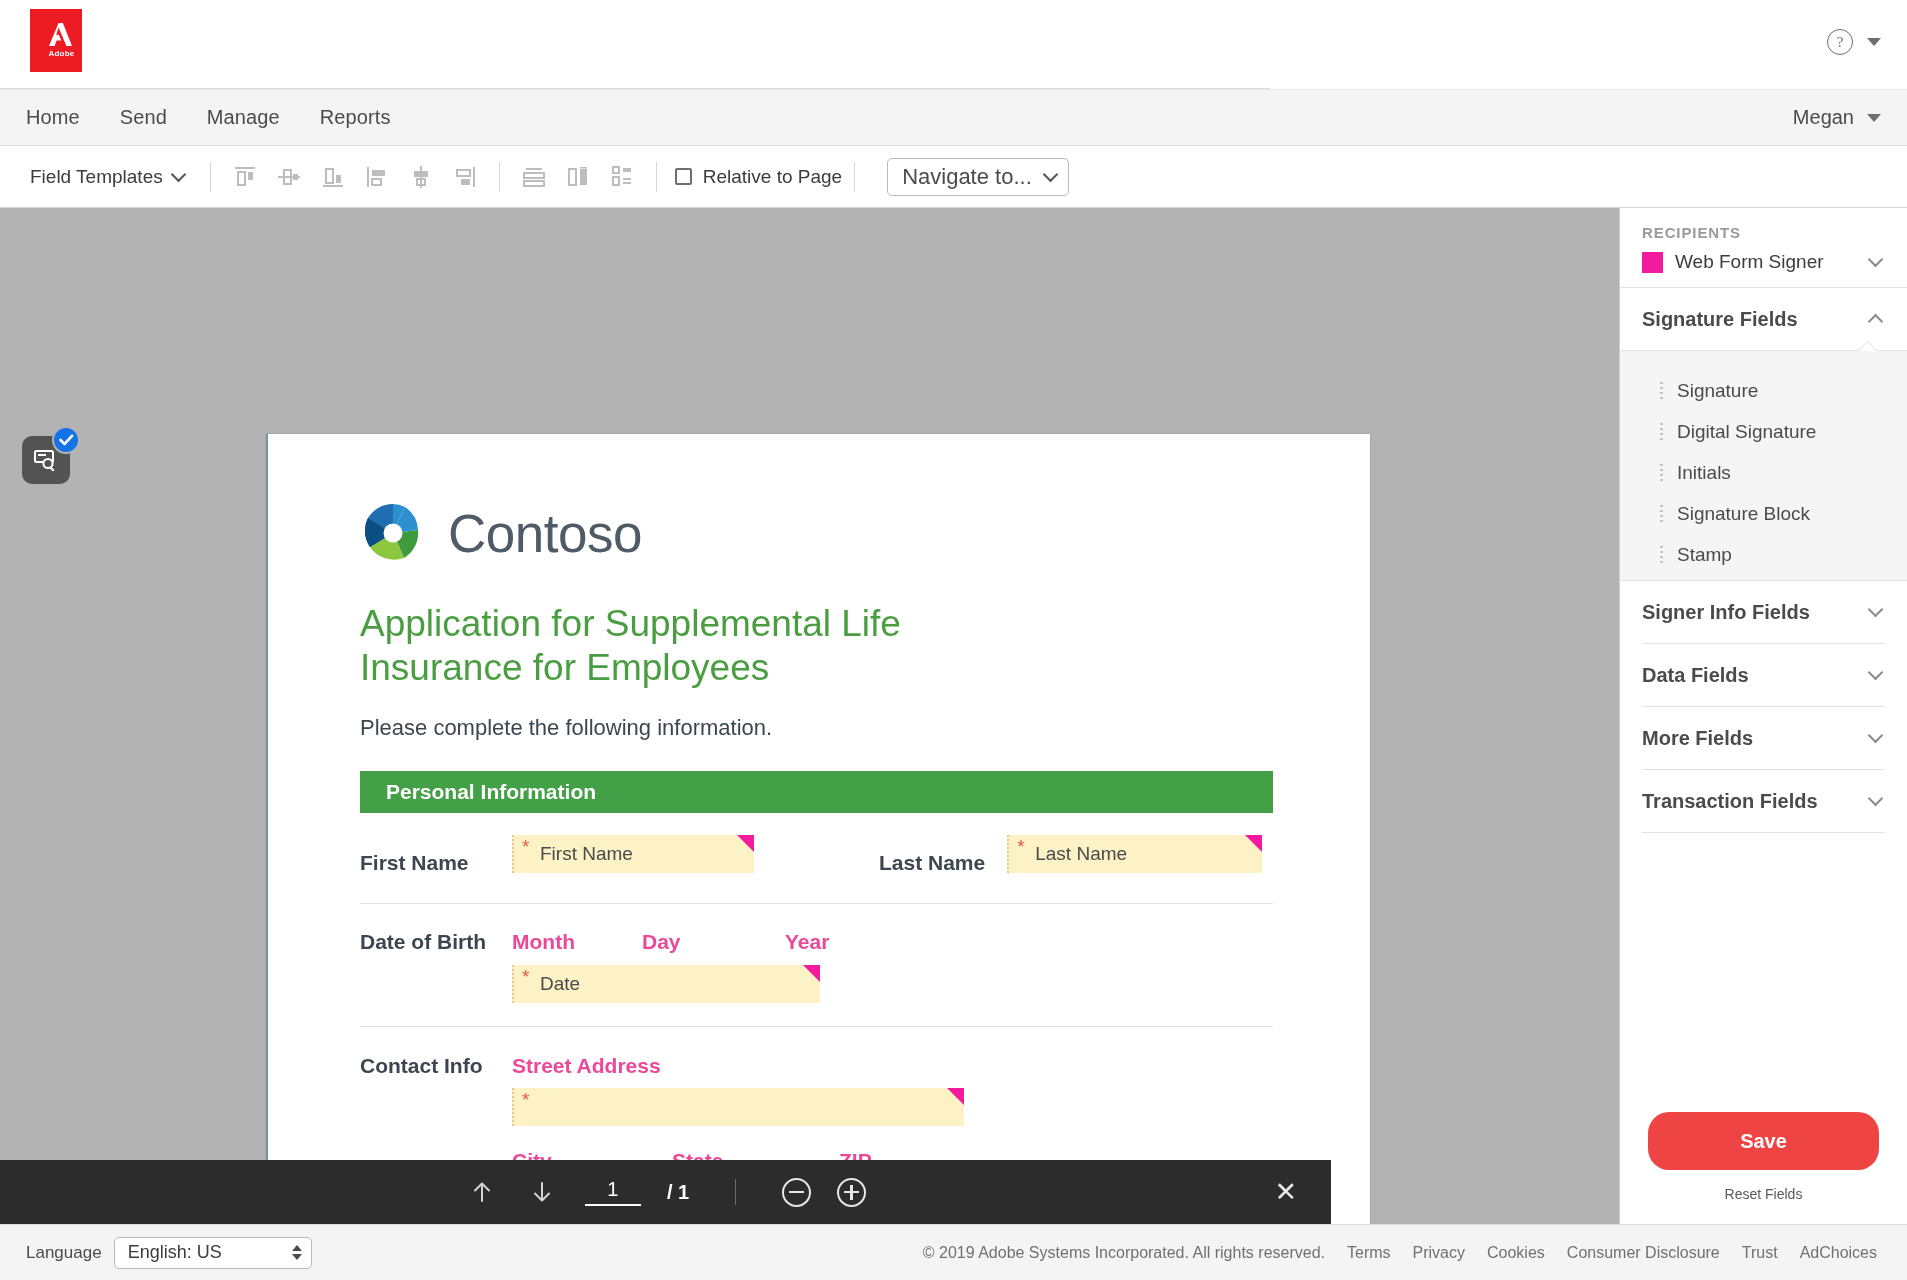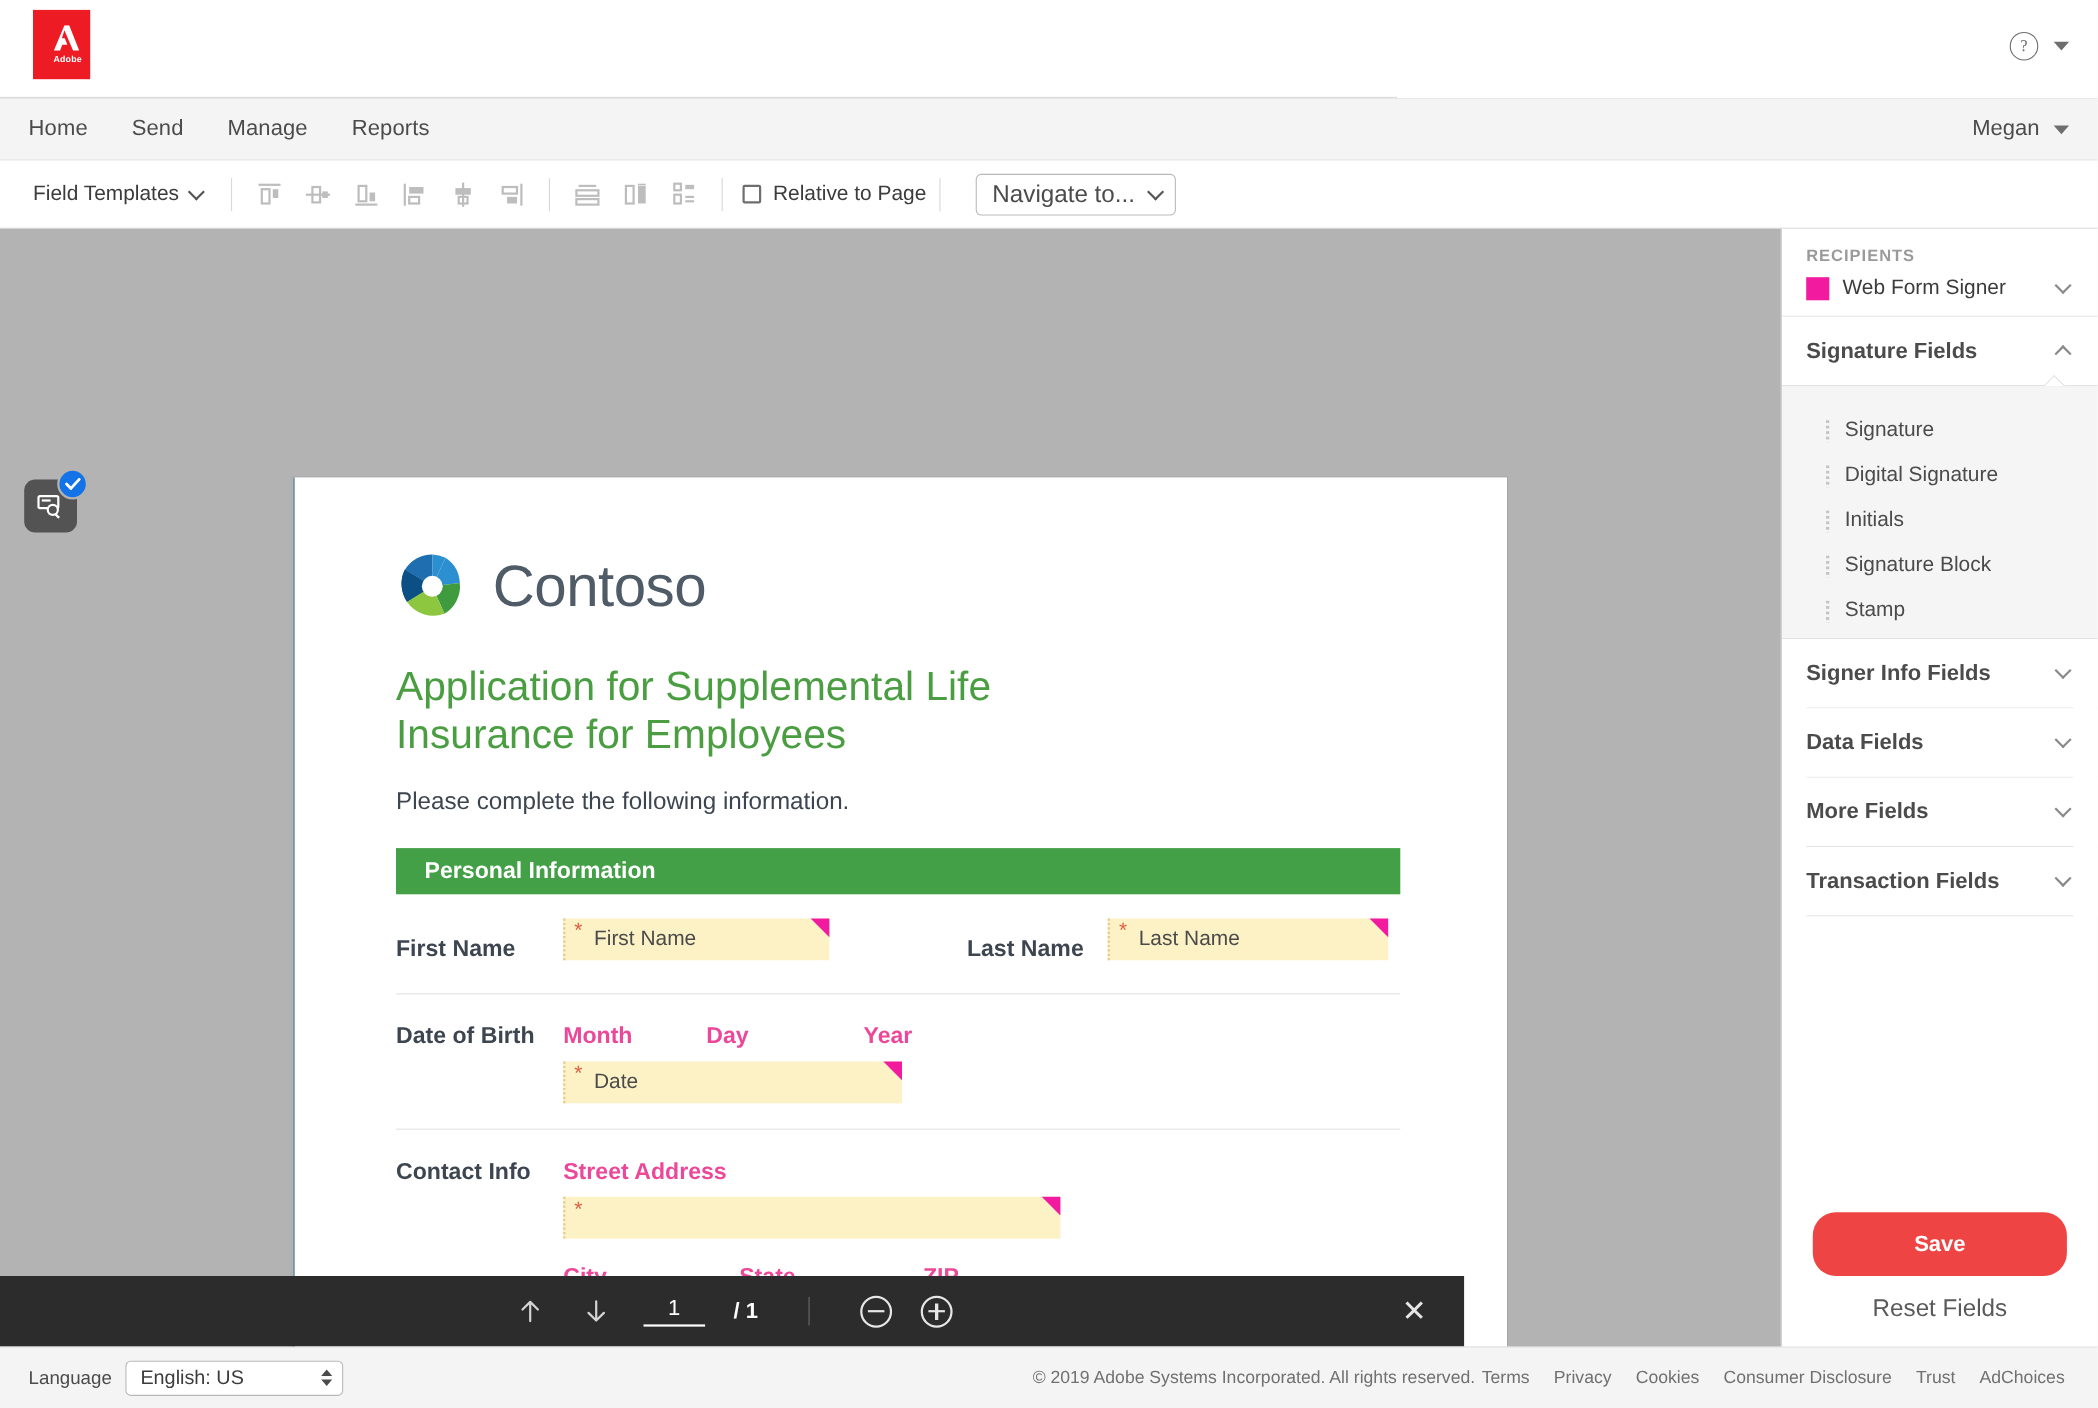--- a/index.html
+++ b/index.html
@@ -186,21 +186,21 @@
     width: 3px; height: 20px; flex: 0 0 3px;
     background-image: linear-gradient(to bottom, #c4c4c4 50%, transparent 50%);
     background-size: 3px 5px;
   }
   .rpanel-spacer { flex: 1 1 auto; }
   .rpanel-actions { padding: 0 28px 22px 28px; text-align: center; }
   .save-btn {
     width: 100%; height: 58px; background: #ef4444; color: #fff; border-radius: 21px;
     border: none; font-size: 20px; font-family: inherit; cursor: pointer; font-weight: 700;
   }
-  .reset-link { margin-top: 16px; font-size: 22px; color: #5a5a5a; cursor: pointer; }
+  .reset-link { margin-top: 16px; font-size: 14px; color: #5a5a5a; cursor: pointer; }
 
   
   .bottombar {
     position: absolute; left: 0; right: 288px; bottom: 0; height: 64px; background: #2c2c2c;
     display: flex; align-items: center; justify-content: center; gap: 0; z-index: 5;
   }
   .bb-group { display: flex; align-items: center; gap: 26px; }
   .bb-btn { cursor: pointer; display: flex; align-items: center; justify-content: center; width: 34px; height: 34px; }
   .page-num {
     width: 56px; text-align: center; color: #fff; font-size: 20px; border-bottom: 2px solid #fff;
@@ -229,21 +229,21 @@
   .lang-label { font-size: 17px; color: #4b4b4b; }
   .lang-select {
     width: 198px; height: 32px; border: 1px solid #b9b9b9; border-radius: 5px; background: #fff;
     display: flex; align-items: center; justify-content: space-between; padding: 0 9px 0 13px;
     font-size: 18px; color: #3c3c3c; cursor: pointer;
   }
   .spin { display: flex; flex-direction: column; gap: 3px; }
   .spin-up { width: 0; height: 0; border-left: 5px solid transparent; border-right: 5px solid transparent; border-bottom: 6px solid #4b4b4b; }
   .spin-dn { width: 0; height: 0; border-left: 5px solid transparent; border-right: 5px solid transparent; border-top: 6px solid #4b4b4b; }
   .footer-right { margin-left: auto; display: flex; align-items: center; gap: 0; }
-  .copyright { font-size: 16px; color: #707070; margin-right: 6px; }
+  .copyright { font-size: 16px; color: #707070; margin-right: 22px; }
   .flink { font-size: 16px; color: #707070; margin-right: 22px; cursor: pointer; }
   .flink:last-child { margin-right: 4px; }
 </style>
 </head>
 <body>
 
 <div class="app">
 
   <div class="brandbar">
     <div class="adobe-logo">

